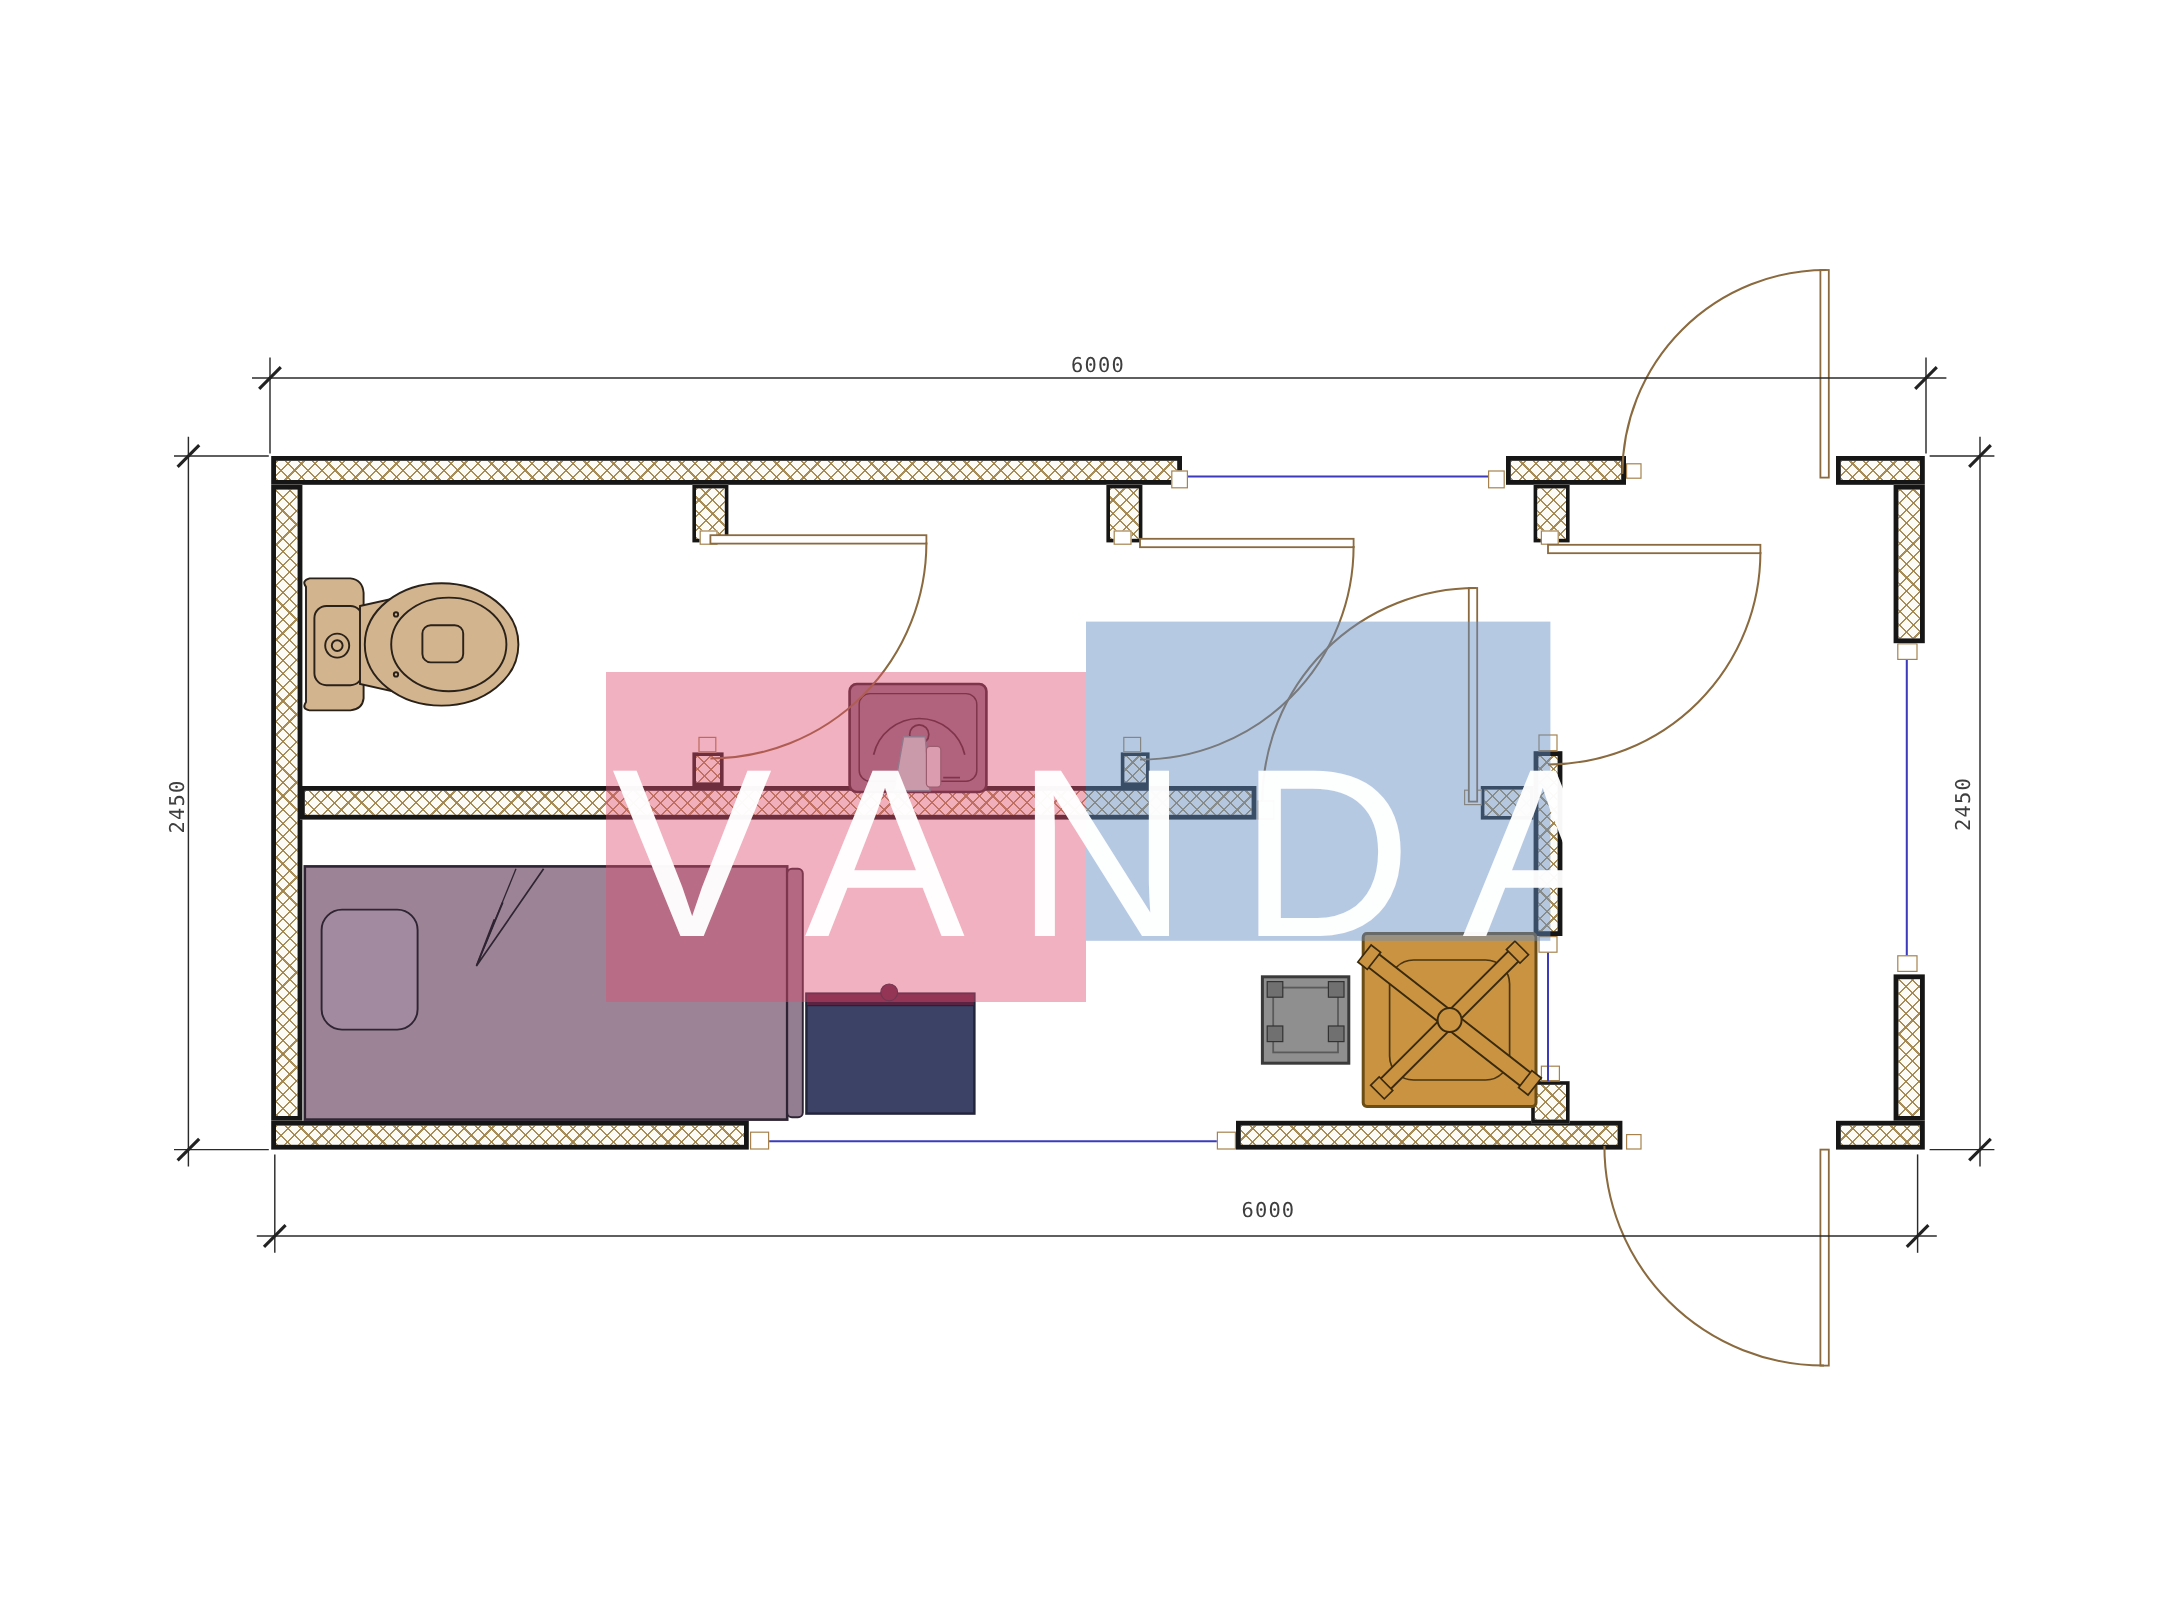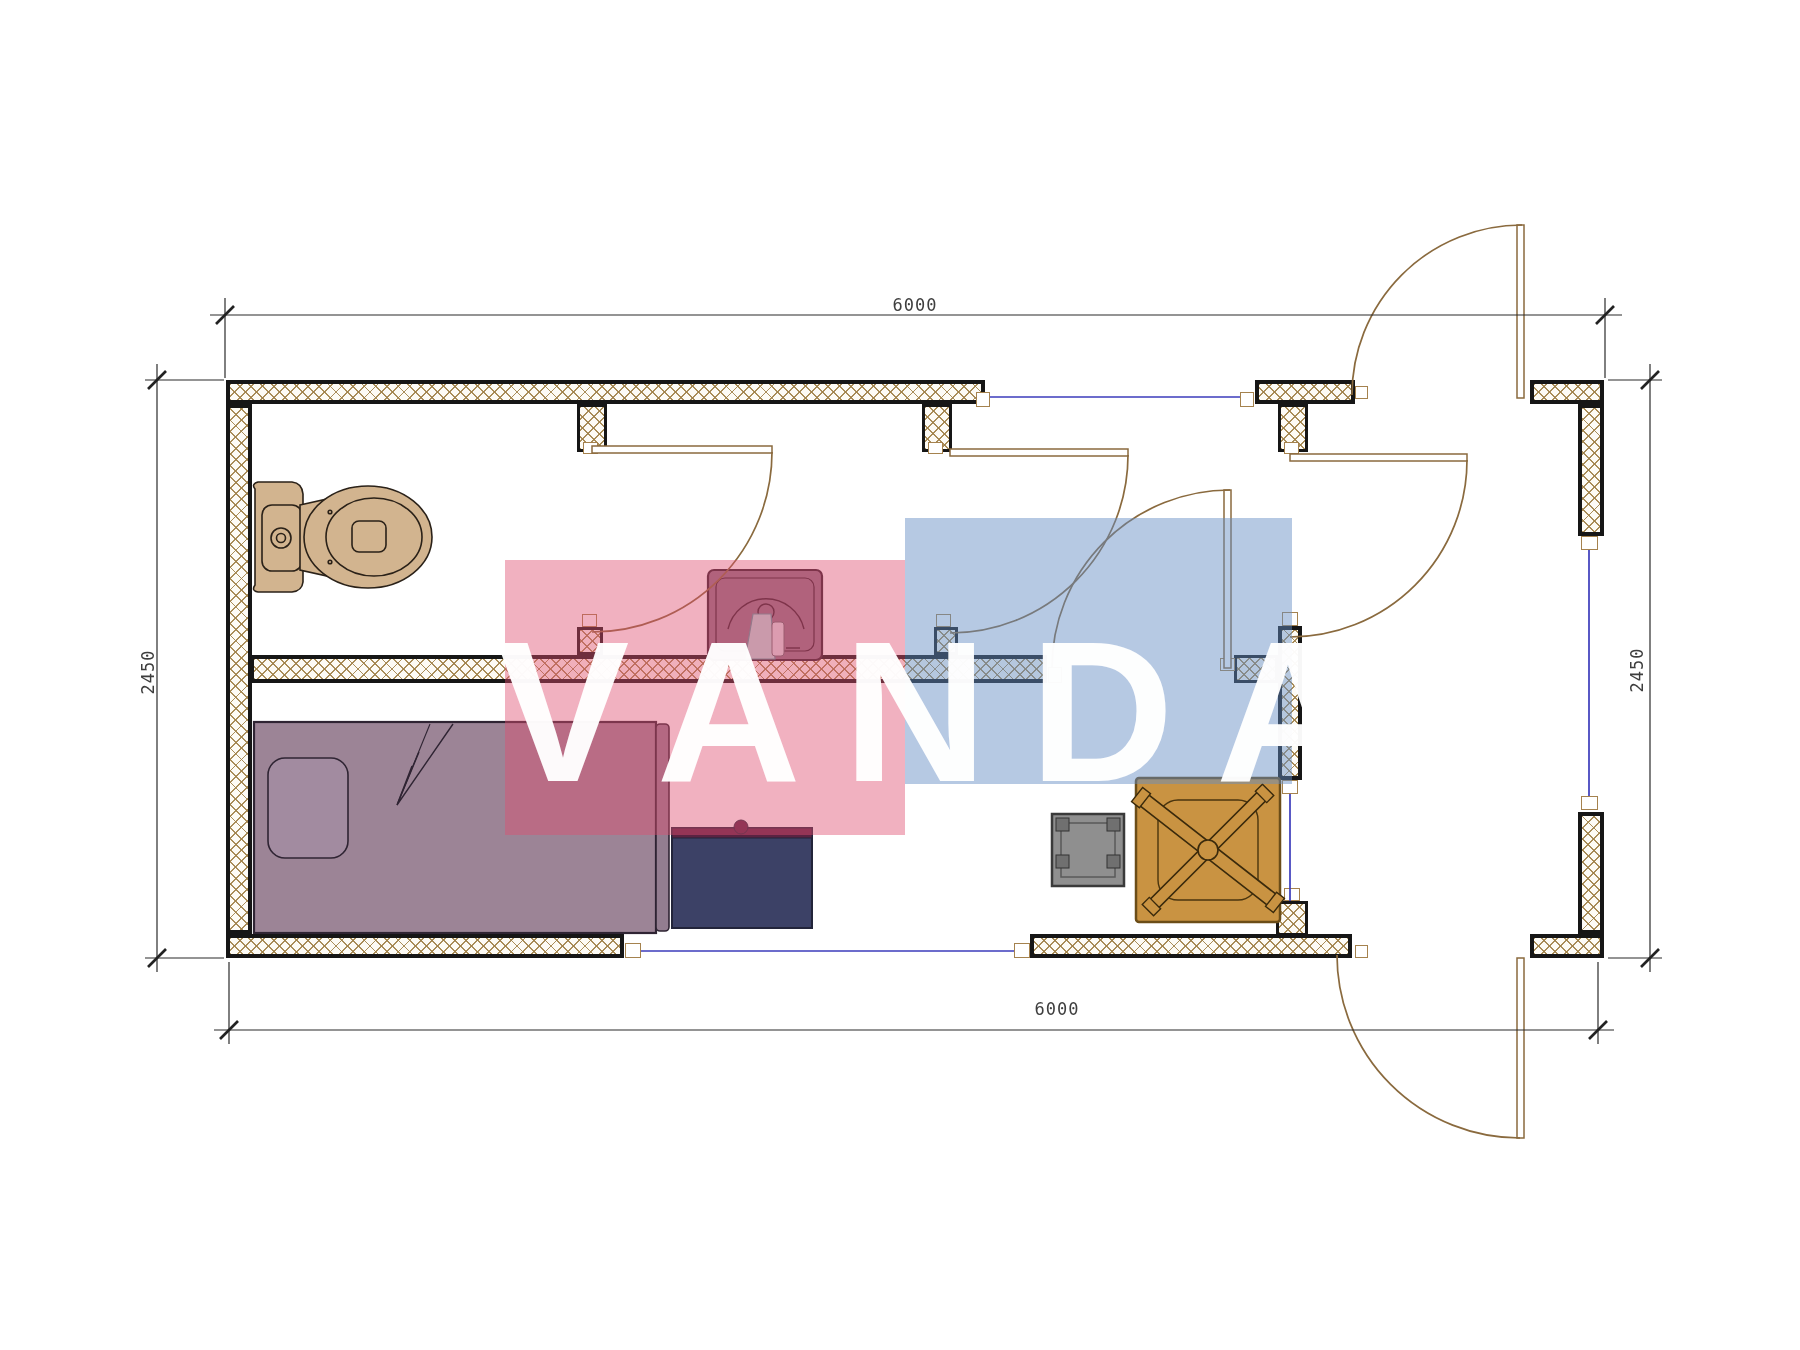--- a/index.html
+++ b/index.html
@@ -14,22 +14,22 @@
   .stub{border-width:3px;}
   
   .cap{position:absolute;box-sizing:border-box;background:#ffffff;border:1.5px solid #a5824e;}
   svg{position:absolute;left:0;top:0;}
   .dim{position:absolute;font-family:"DejaVu Sans Mono",monospace;font-size:17px;color:#3e3e3e;
        letter-spacing:1px;text-align:center;width:84px;}
   .dim.vert{transform:rotate(-90deg);}
   .wm{position:absolute;}
   #wm-pink{background:rgba(224,77,112,0.44);}
   #wm-blue{background:rgba(100,140,195,0.47);}
-  #wm-text{position:absolute;left:496px;top:612px;height:200px;line-height:200px;
-    font-family:"Liberation Sans",sans-serif;font-weight:bold;font-size:200px;
+  #wm-text{position:absolute;left:510px;top:612px;height:200px;line-height:200px;
+    font-family:"Liberation Sans",sans-serif;font-weight:normal;font-size:200px;
     letter-spacing:42px;color:rgba(255,255,255,0.97);white-space:nowrap;}
 </style>
 </head>
 <body>
 
 <div id="stage">
 
   <div class="wall" style="left:226px;top:380px;width:759px;height:24px;"></div>
   <div class="wall" style="left:1255px;top:380px;width:100px;height:24px;"></div>
   <div class="wall" style="left:1530px;top:380px;width:74px;height:24px;"></div>

